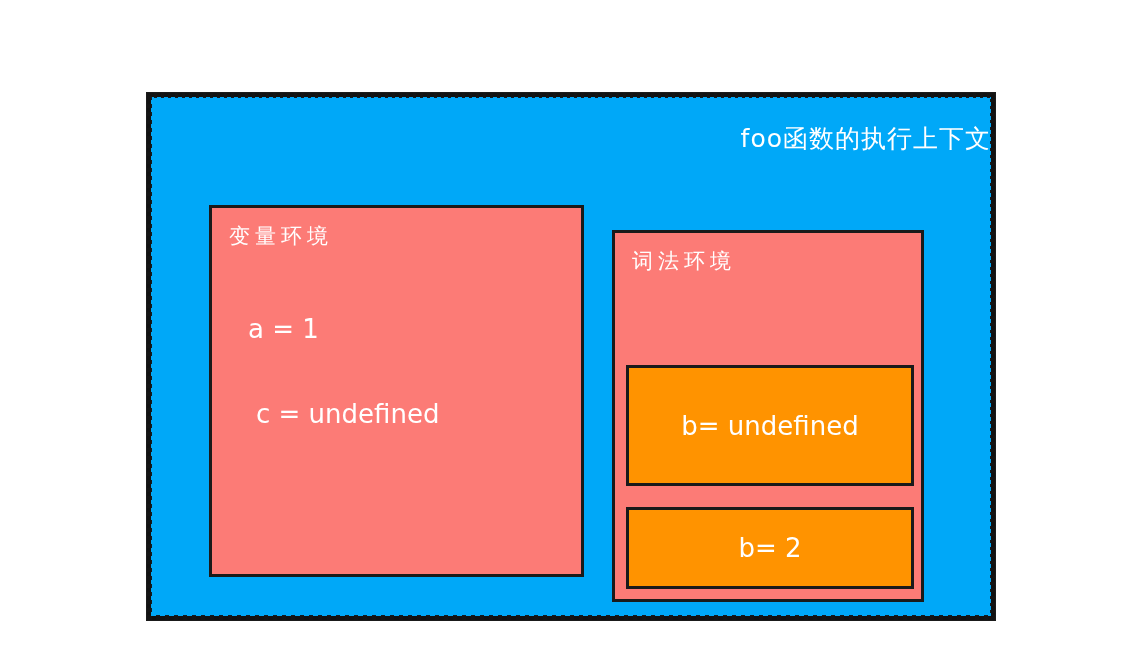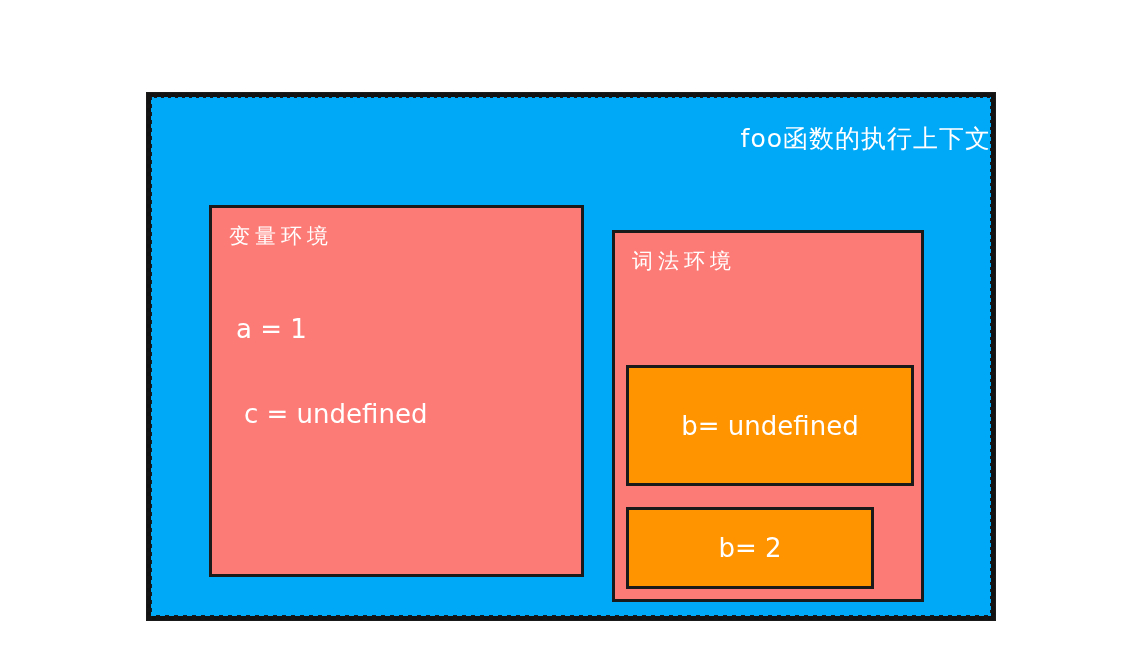--- a/index.html
+++ b/index.html
@@ -113,20 +113,21 @@
     white-space: nowrap;
   }
 
   
   .var-entry {
     position: absolute;
     color: #ffffff;
     font-size: 26px;
     line-height: 32px;
     white-space: nowrap;
+    margin-left: 12px;
   }
   .var-entry.e0 { left: 24px; top: 105px; }
   .var-entry.e1 { left: 32px; top: 190px; }
 
   
   .bind-box {
     position: absolute;
     background: #ff9300;
     border: 3px solid #1a1a1a;
     box-sizing: border-box;
@@ -137,21 +138,21 @@
   }
   .bind-box.b0 {
     left: 11px;     
     top: 132px;     
     width: 288px;   
     height: 121px;  
   }
   .bind-box.b1 {
     left: 11px;
     top: 274px;     
-    width: 248px;
+    width: 288px;
     height: 82px;   
   }
   .bind-line {
     color: #ffffff;
     font-size: 26px;
     line-height: 40px;
     white-space: nowrap;
     text-align: center;
   }
 </style>

